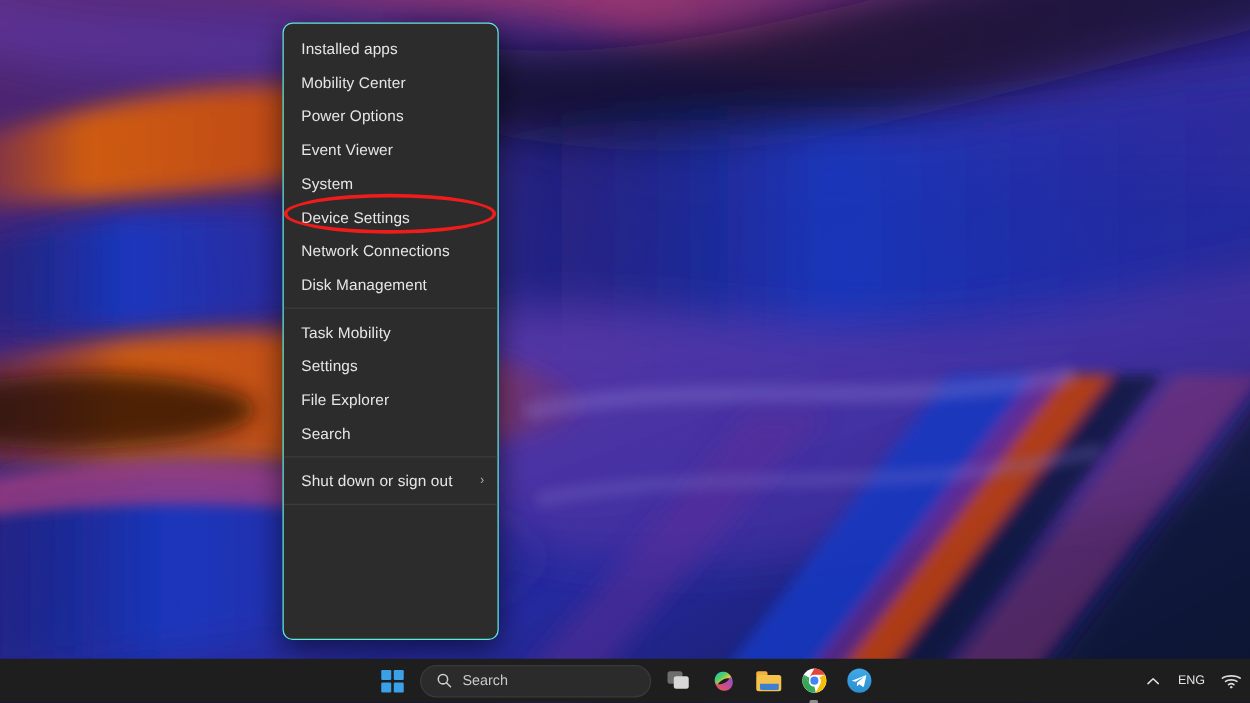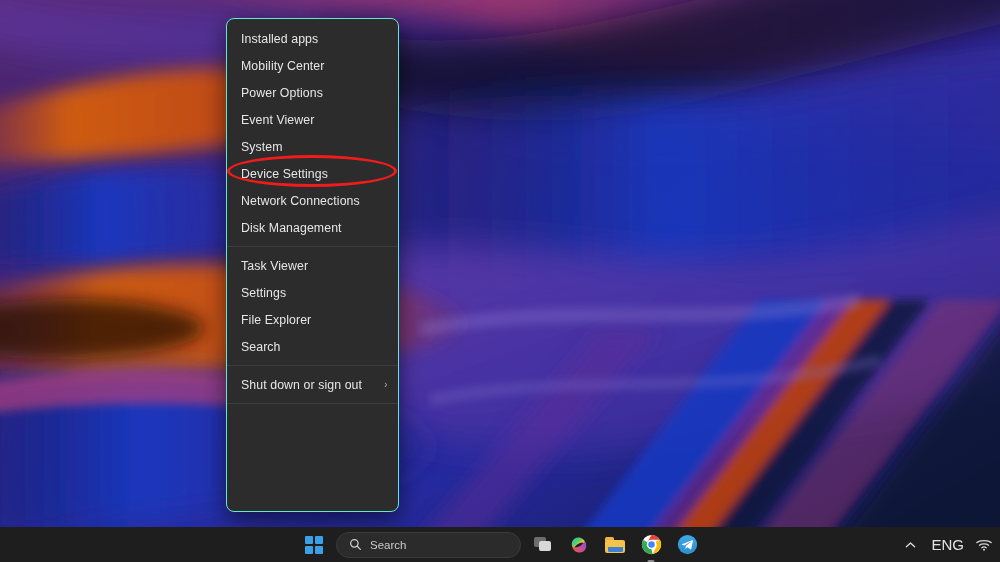--- a/index.html
+++ b/index.html
@@ -118,23 +118,23 @@
   .runind { position:absolute; bottom:-4px; left:50%; transform:translateX(-50%); width:7px; height:2.5px; border-radius:2px; background:#8d8d8d; }
 
   
   #tray {
     position:absolute; right:0; top:0; height:35px;
     display:flex; align-items:center; gap:2px;
     padding-right:4px;
   }
   .tray-btn {
     height:28px; min-width:24px;
-    display:flex; align-items:center; 
+    display:flex; align-items:center; justify-content:center;
     padding:0 6px; border-radius:4px;
-    color:#e3e3e3; font-size:15px;
+    color:#e3e3e3; font-size:10px;
   }
 </style>
 </head>
 <body>
 
 <div id="wallpaper">
   <svg viewBox="0 0 1000 562" preserveAspectRatio="none">
     <defs>
       <linearGradient id="bg" x1="0" y1="0" x2="1" y2="1">
         <stop offset="0" stop-color="#5b2a78"></stop>
@@ -274,21 +274,21 @@
   <div class="menu-item">
     <span class="label">Network Connections</span>
   </div>
   <div class="menu-item">
     <span class="label">Disk Management</span>
   </div>
 
   <div class="menu-sep"></div>
 
   <div class="menu-item">
-    <span class="label">Task Viewer</span>
+    <span class="label">Task Mobility</span>
   </div>
   <div class="menu-item">
     <span class="label">Settings</span>
   </div>
   <div class="menu-item">
     <span class="label">File Explorer</span>
   </div>
   <div class="menu-item">
     <span class="label">Search</span>
   </div>

